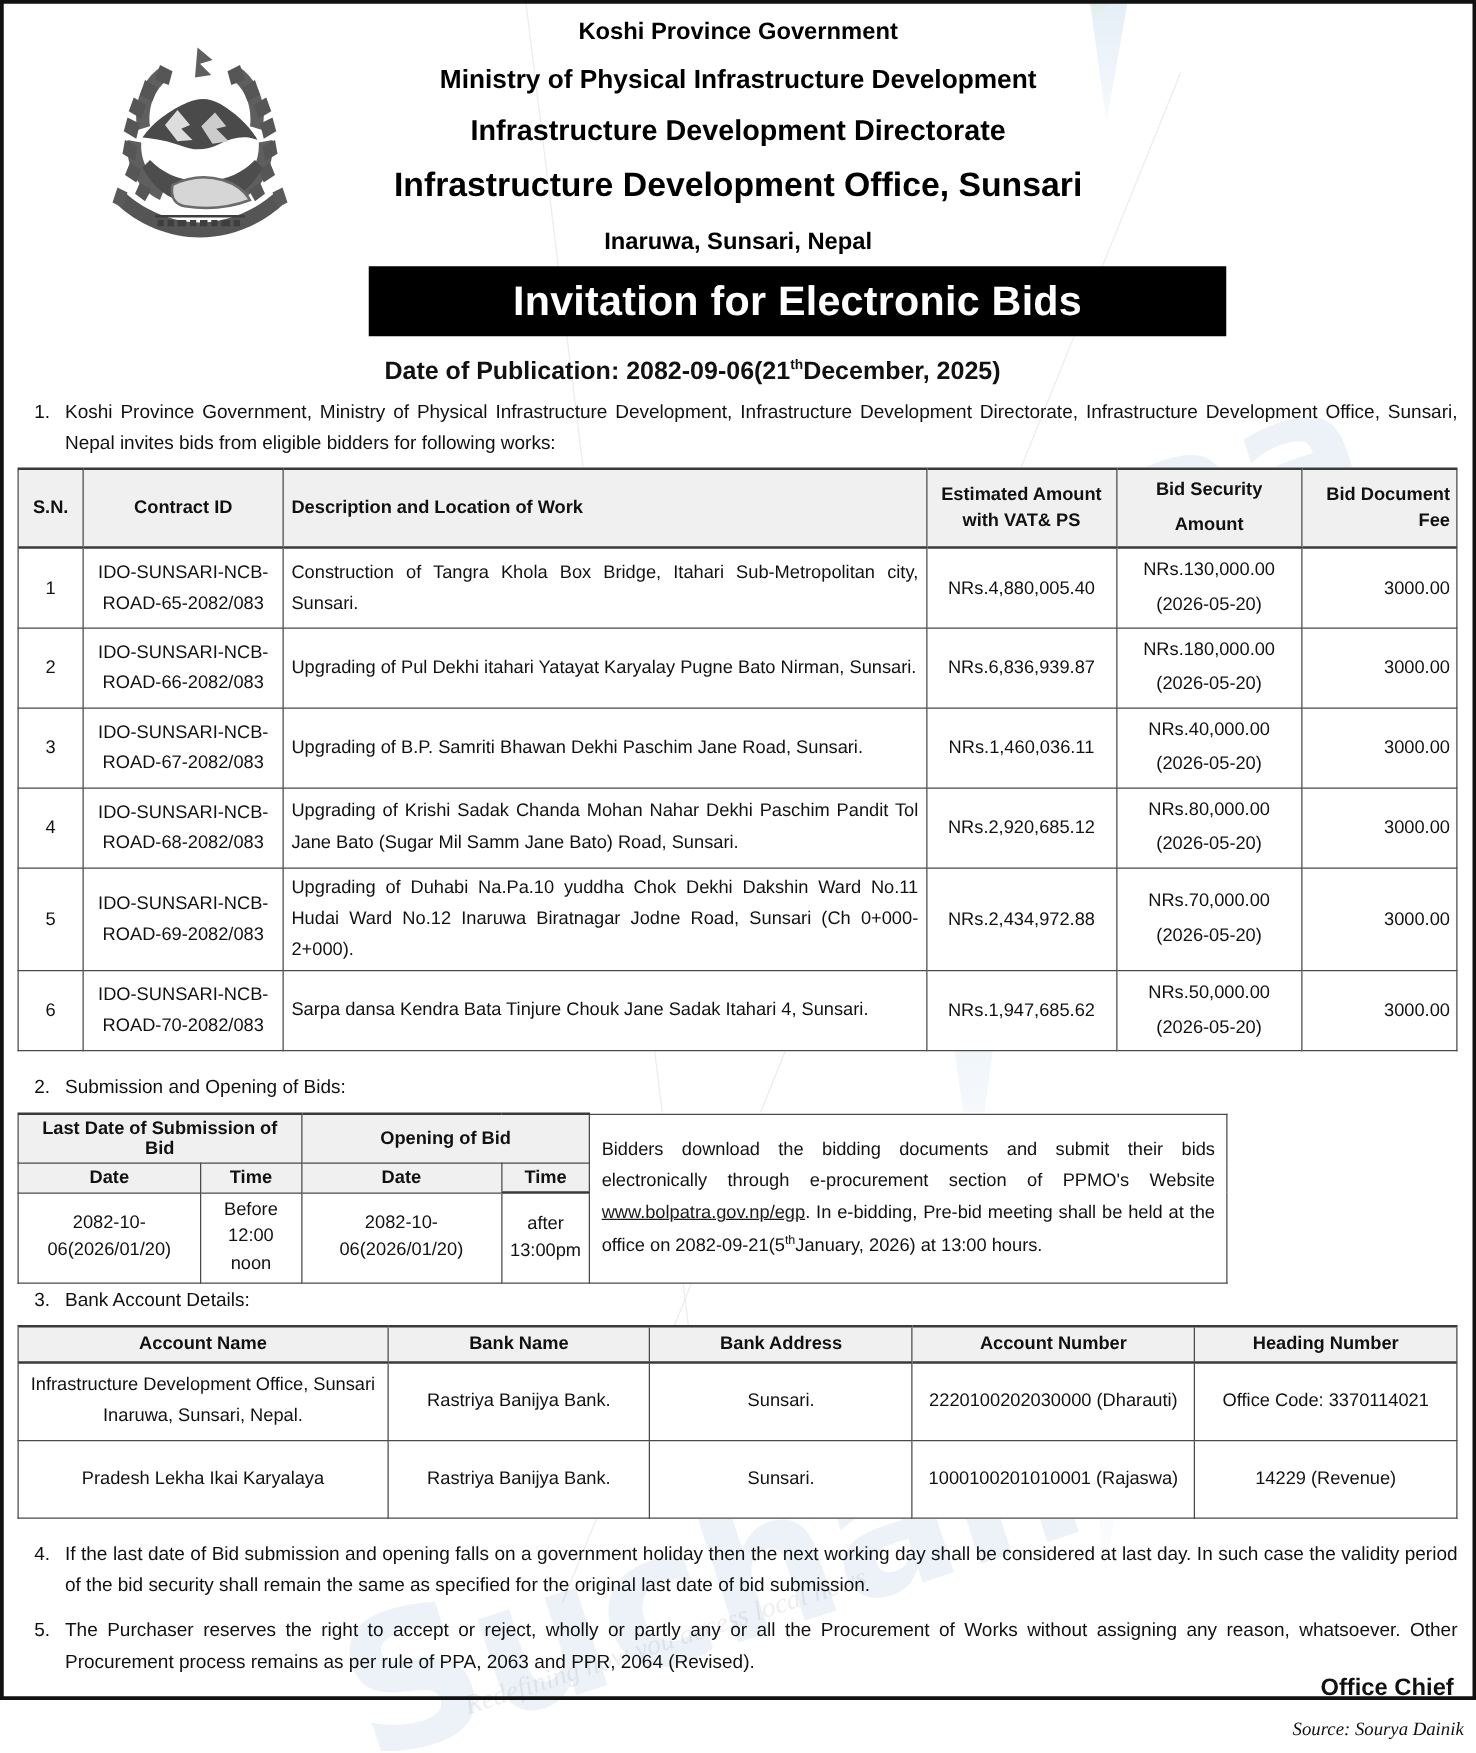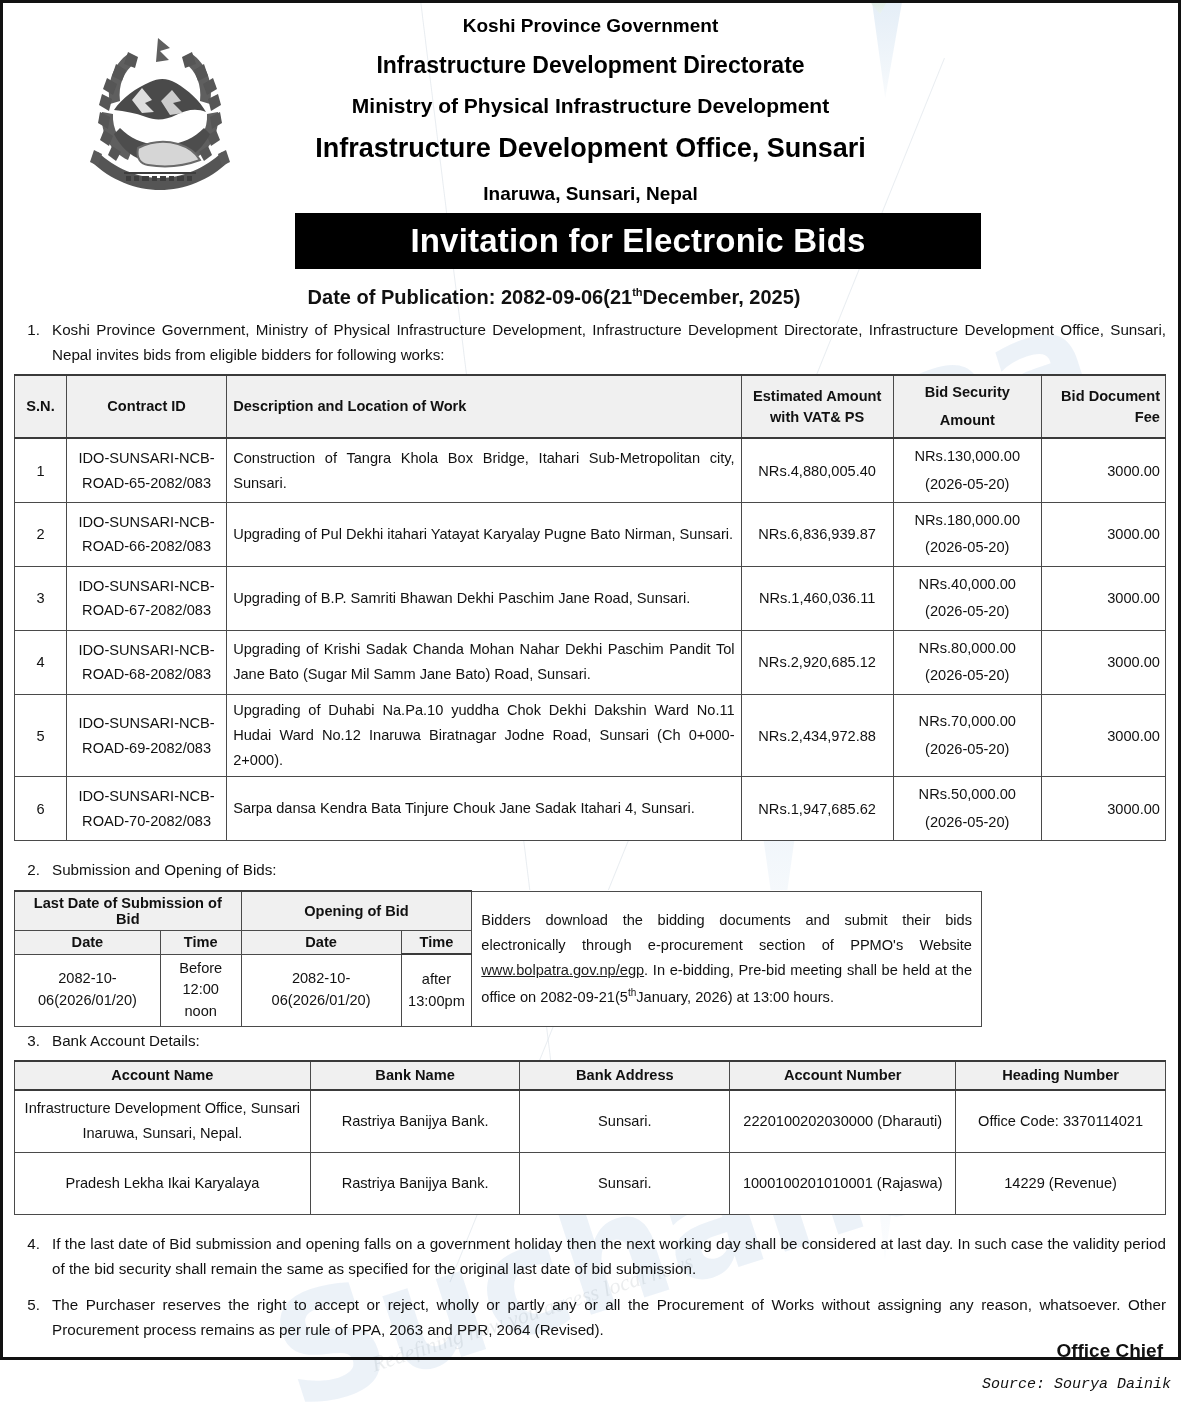--- a/index.html
+++ b/index.html
@@ -145,21 +145,21 @@
   #bank-table .b-head { width:210px; }
   #bank-table tbody td { height:62px; }
 
   .office-chief {
     position:absolute; right:18px; top:1340px;
     font-size:19px; font-weight:700;
   }
   .source-line {
     position:absolute; right:10px; top:1376px;
     font-size:15px; font-style:italic;
-    font-family:Liberation Mono, monospace;
+    font-family:Liberation Serif, serif;
     color:#111;
   }
 </style>
 </head>
 <body>
 
 <div id="watermarks">
   <div class="wm-kite" style="left:872px; top:2px; width:30px; height:96px; clip-path:polygon(0 0,100% 0,44% 100%);"></div>
   <div class="wm-kite green" style="left:868px; top:0px; width:20px; height:14px; clip-path:polygon(0 0,100% 0,60% 100%);"></div>
   <div class="wm-line" style="left:944px; top:58px; width:1px; height:1320px; transform:rotate(22deg);"></div>
@@ -236,22 +236,22 @@
           <rect x="89" y="144" width="5" height="5"></rect>
           <rect x="97" y="144" width="7" height="5"></rect>
           <rect x="107" y="144" width="5" height="5"></rect>
         </g>
       </g>
     </svg>
   </div>
 
   <div class="header">
     <div class="h-line h1">Koshi Province Government</div>
+    <div class="h-line h2">Ministry of Physical Infrastructure Development</div>
     <div class="h-line h3">Infrastructure Development Directorate</div>
-    <div class="h-line h2">Ministry of Physical Infrastructure Development</div>
     <div class="h-line h4">Infrastructure Development Office, Sunsari</div>
     <div class="h-line h5">Inaruwa, Sunsari, Nepal</div>
   </div>
 
   <div class="title-bar">Invitation for Electronic Bids</div>
 
   <div class="pubdate">
     <span>Date of Publication: </span><span>2082-09-06(21</span><sup>th</sup><span>December, 2025)</span>
   </div>
 

